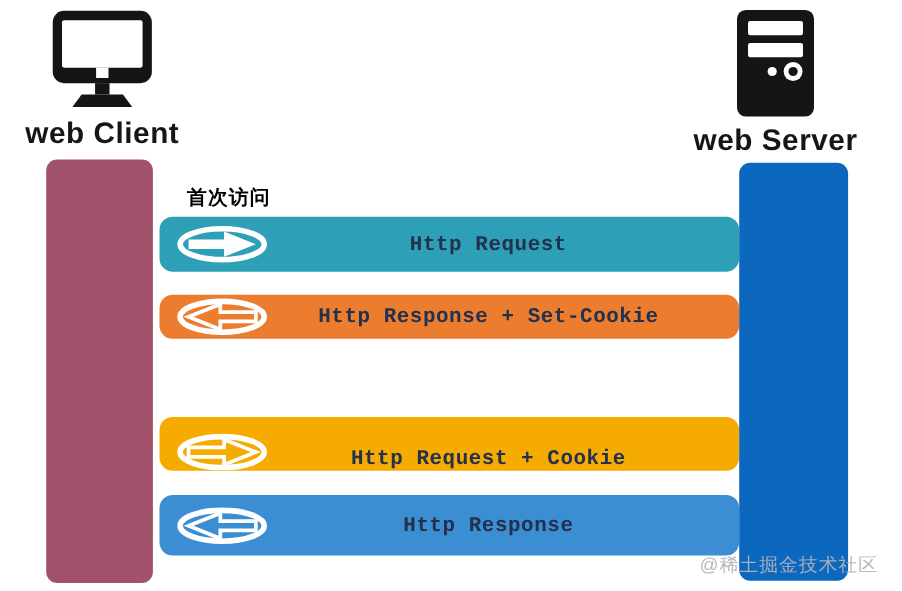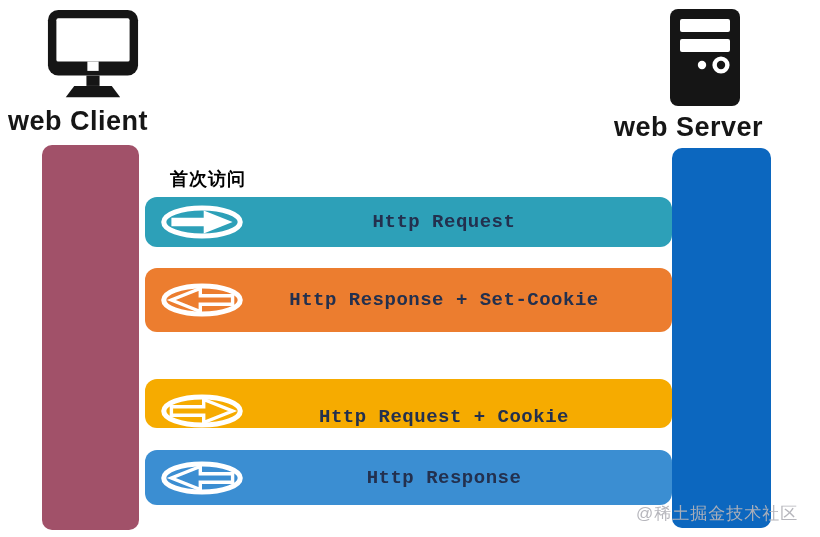--- a/index.html
+++ b/index.html
@@ -4,21 +4,21 @@
 <style>
   html, body { margin: 0; padding: 0; background: #ffffff; }
   .canvas {
     position: relative;
     width: 820px;
     height: 537px;
     background: #ffffff;
     overflow: hidden;
     font-family: "Liberation Sans", sans-serif;
   }
-  .endpoint { position: absolute; }
+  .endpoint { position: absolute; text-align: center; }
   .endpoint-icon { display: block; margin: 0 auto; }
   .endpoint-label {
     font-size: 27px;
     font-weight: 600;
     color: #161616;
     letter-spacing: 0.5px;
     white-space: nowrap;
   }
   .client-endpoint { left: 8px; top: 8px; width: 170px; }
   .client-endpoint .endpoint-icon { width: 94px; height: 92px; }
@@ -46,21 +46,21 @@
   .msg-row {
     position: absolute;
     left: 145px;
     width: 527px;
     border-radius: 12px;
     z-index: 1;
     display: flex;
     align-items: center;
   }
   .row-0 { top: 197px; height: 50px; }
-  .row-1 { top: 268px; height: 64px; }
+  .row-1 { top: 268px; height: 40px; }
   .row-2 { top: 379px; height: 49px; }
   .row-3 { top: 450px; height: 55px; }
 
   .oval-arrow { width: 88px; height: 34px; margin-left: 13px; flex: 0 0 auto; }
   .msg-text {
     flex: 1;
     text-align: center;
     padding-right: 30px;
     font-family: "Liberation Mono", "DejaVu Sans Mono", monospace;
     font-size: 19px;

